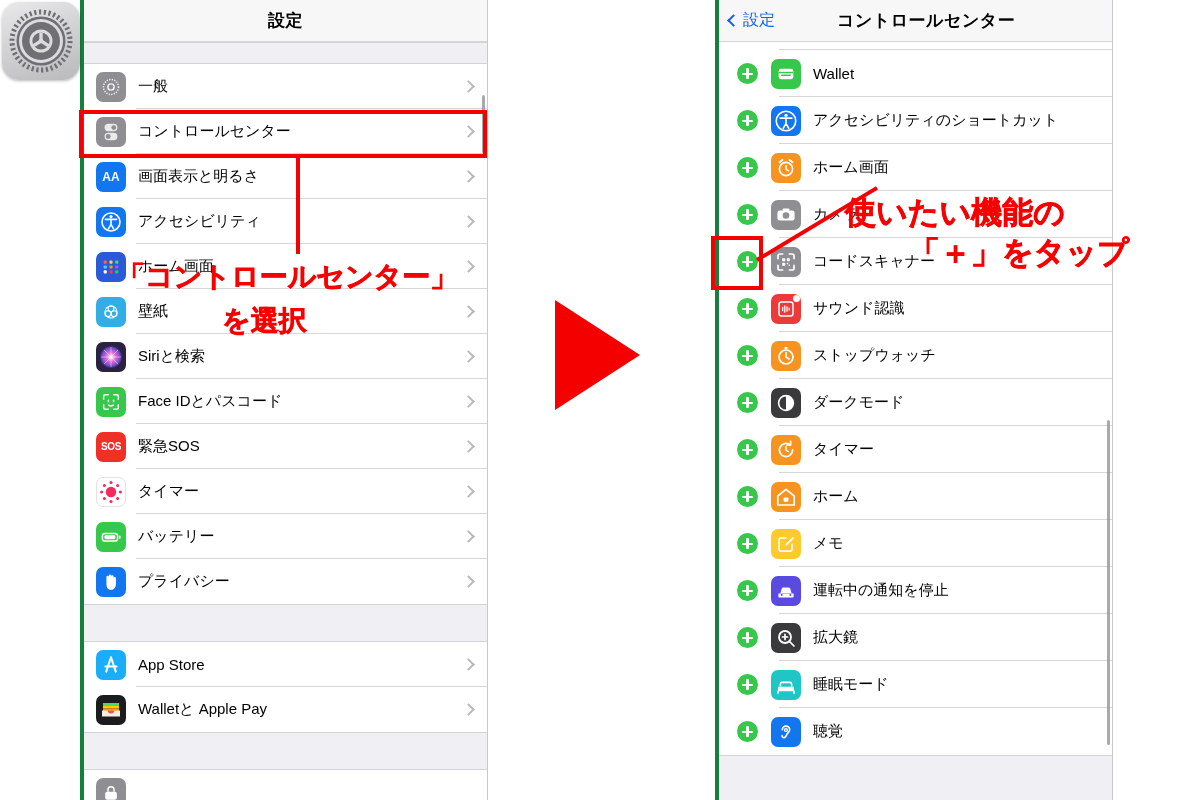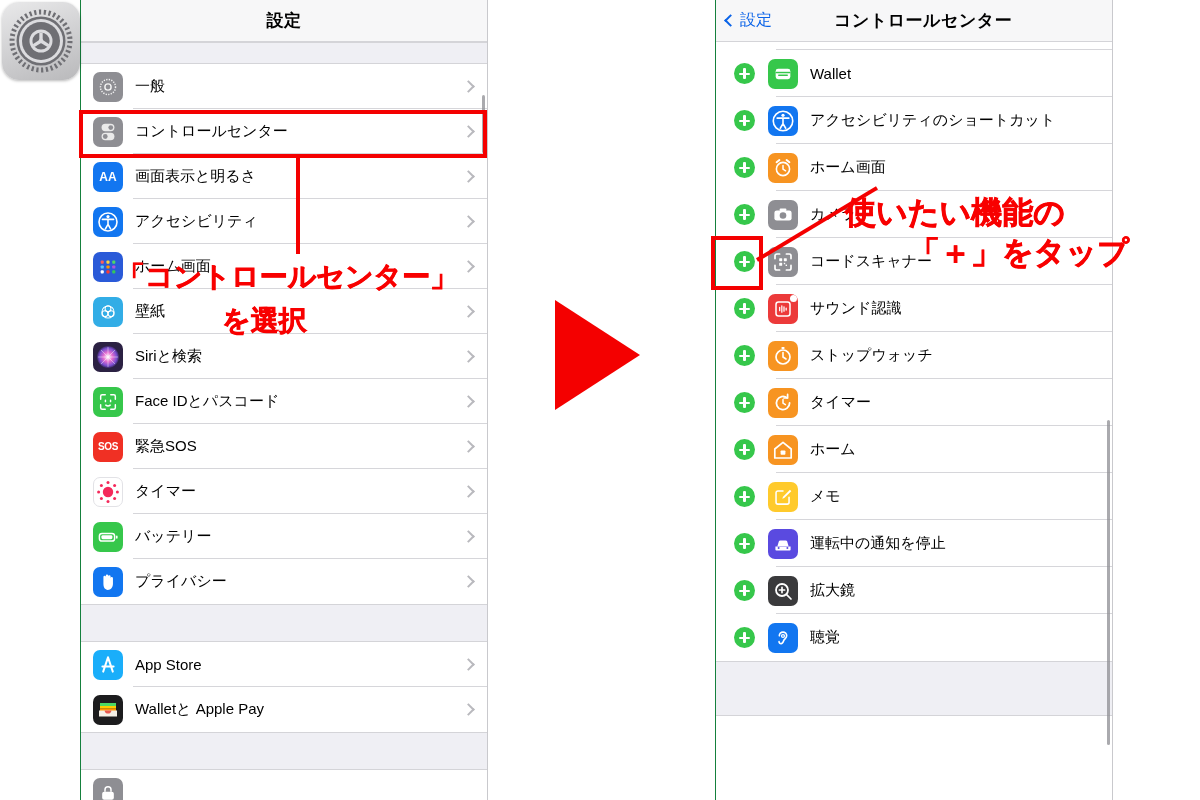--- a/index.html
+++ b/index.html
@@ -8,21 +8,21 @@
     background: #ffffff;
     font-family: "Liberation Sans", "DejaVu Sans", sans-serif;
     overflow: hidden;
   }
   #stage { position: relative; width: 1200px; height: 800px; background:#fff; }
 
   
   .panel {
     position: absolute; top: 0; height: 800px;
     background: #fff; overflow: hidden;
-    border-left: 1px solid #15803d; border-right: 1px solid #c9c9cd;
+    border-left: 4px solid #15803d; border-right: 1px solid #c9c9cd;
   }
   #panel-left  { left: 80px;  width: 408px; }
   #panel-right { left: 715px; width: 398px; }
 
   
   .navbar {
     position: relative; height: 42px; background: #f7f7f8;
     border-bottom: 1px solid #d4d4d8; display: flex; align-items: center;
   }
   .nav-title {
@@ -435,20 +435,30 @@
       <div class="icon-sq" style="background:#f79421">
         <svg width="24" height="24" viewBox="0 0 24 24">
             <circle cx="12" cy="13" r="7" fill="none" stroke="#fff" stroke-width="1.7"></circle>
             <path d="M12 8.6V13l3 2" stroke="#fff" stroke-width="1.6" fill="none" stroke-linecap="round"></path>
             <rect x="10.4" y="3" width="3.2" height="2" rx=".8" fill="#fff"></rect>
           </svg>
       </div>
       <div class="row-label">ストップウォッチ</div>
     </div>
 
+    <div class="row">
+      <div class="plus-btn"></div>
+      <div class="icon-sq" style="background:#3a3a3c">
+        <svg width="24" height="24" viewBox="0 0 24 24">
+            <circle cx="12" cy="12" r="7.4" fill="none" stroke="#fff" stroke-width="1.6"></circle>
+            <path d="M12 4.6a7.4 7.4 0 0 1 0 14.8z" fill="#fff"></path>
+          </svg>
+      </div>
+      <div class="row-label">ダークモード</div>
+    </div>
 
     <div class="row">
       <div class="plus-btn"></div>
       <div class="icon-sq" style="background:#f79421">
         <svg width="24" height="24" viewBox="0 0 24 24">
             <path d="M18.6 12a6.6 6.6 0 1 1-2.4-5.1" stroke="#fff" stroke-width="1.8" fill="none" stroke-linecap="round"></path>
             <path d="M16.6 3.4v3.6h-3.6" stroke="#fff" stroke-width="1.7" fill="none" stroke-linecap="round" stroke-linejoin="round"></path>
             <path d="M12 8.6V12l2.4 1.6" stroke="#fff" stroke-width="1.5" fill="none" stroke-linecap="round"></path>
           </svg>
       </div>
@@ -494,20 +504,31 @@
       <div class="plus-btn"></div>
       <div class="icon-sq" style="background:#3a3a3c">
         <svg width="24" height="24" viewBox="0 0 24 24">
             <circle cx="11" cy="11" r="6" fill="none" stroke="#fff" stroke-width="1.8"></circle>
             <path d="M15.4 15.4 20 20M8.4 11h5.2M11 8.4v5.2" stroke="#fff" stroke-width="1.7" stroke-linecap="round" fill="none"></path>
           </svg>
       </div>
       <div class="row-label">拡大鏡</div>
     </div>
 
+    <div class="row">
+      <div class="plus-btn"></div>
+      <div class="icon-sq" style="background:#20c6c6">
+        <svg width="24" height="24" viewBox="0 0 24 24">
+            <path d="M4 13.8h16v4.4H4z" fill="#fff"></path>
+            <path d="M6.4 13.6V11a1.6 1.6 0 0 1 1.6-1.6h8a1.6 1.6 0 0 1 1.6 1.6v2.6" fill="none" stroke="#fff" stroke-width="1.6"></path>
+            <path d="M4 18.2v2M20 18.2v2" stroke="#fff" stroke-width="1.6" stroke-linecap="round"></path>
+          </svg>
+      </div>
+      <div class="row-label">睡眠モード</div>
+    </div>
 
     <div class="row noline">
       <div class="plus-btn"></div>
       <div class="icon-sq" style="background:#1276f0">
         <svg width="22" height="22" viewBox="0 0 24 24">
             <path d="M8 9.6a4 4 0 0 1 8 0c0 2.6-2.6 3.4-3.2 5.2-.5 1.5-1 3.4-2.9 3.4a2.2 2.2 0 0 1-2.2-2.2" fill="none" stroke="#fff" stroke-width="1.8" stroke-linecap="round"></path>
             <circle cx="12" cy="9.8" r="1.6" fill="none" stroke="#fff" stroke-width="1.4"></circle>
           </svg>
       </div>
       <div class="row-label">聴覚</div>

